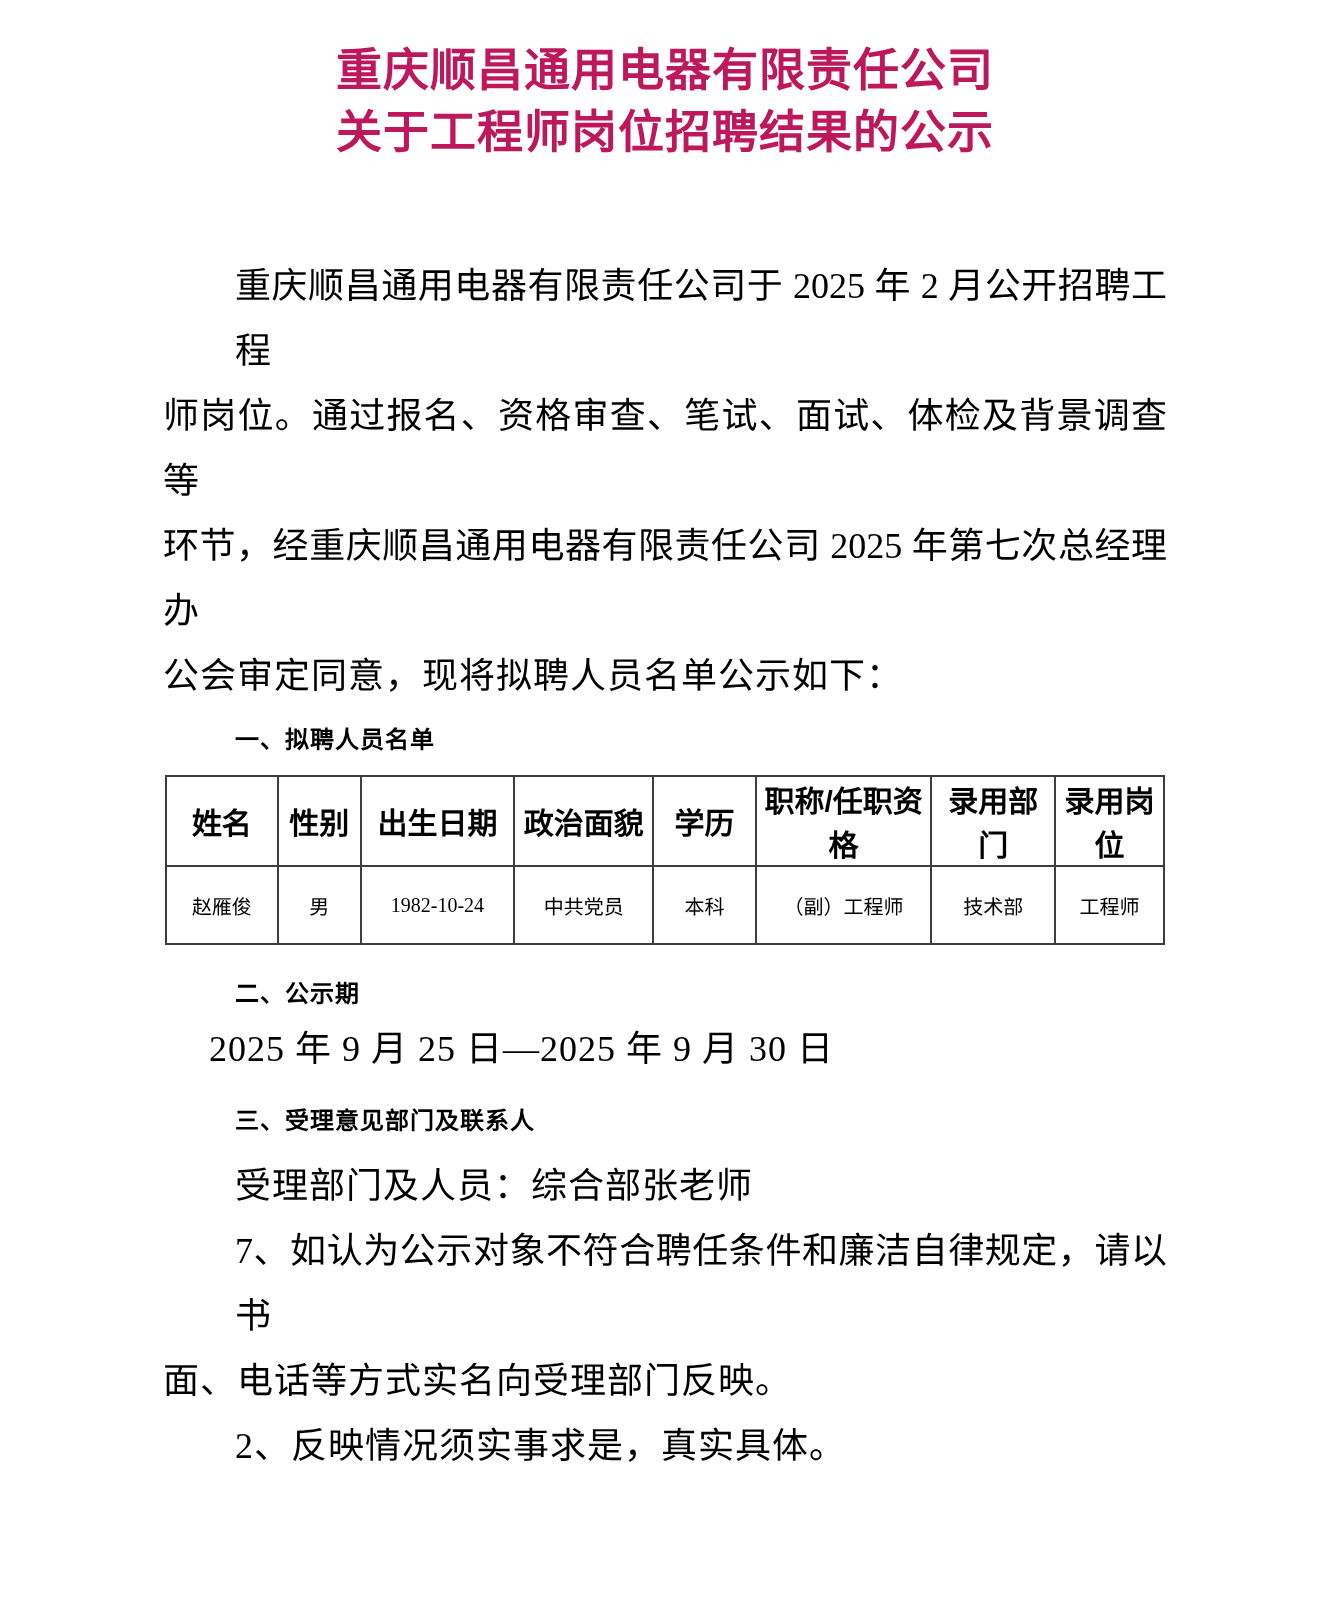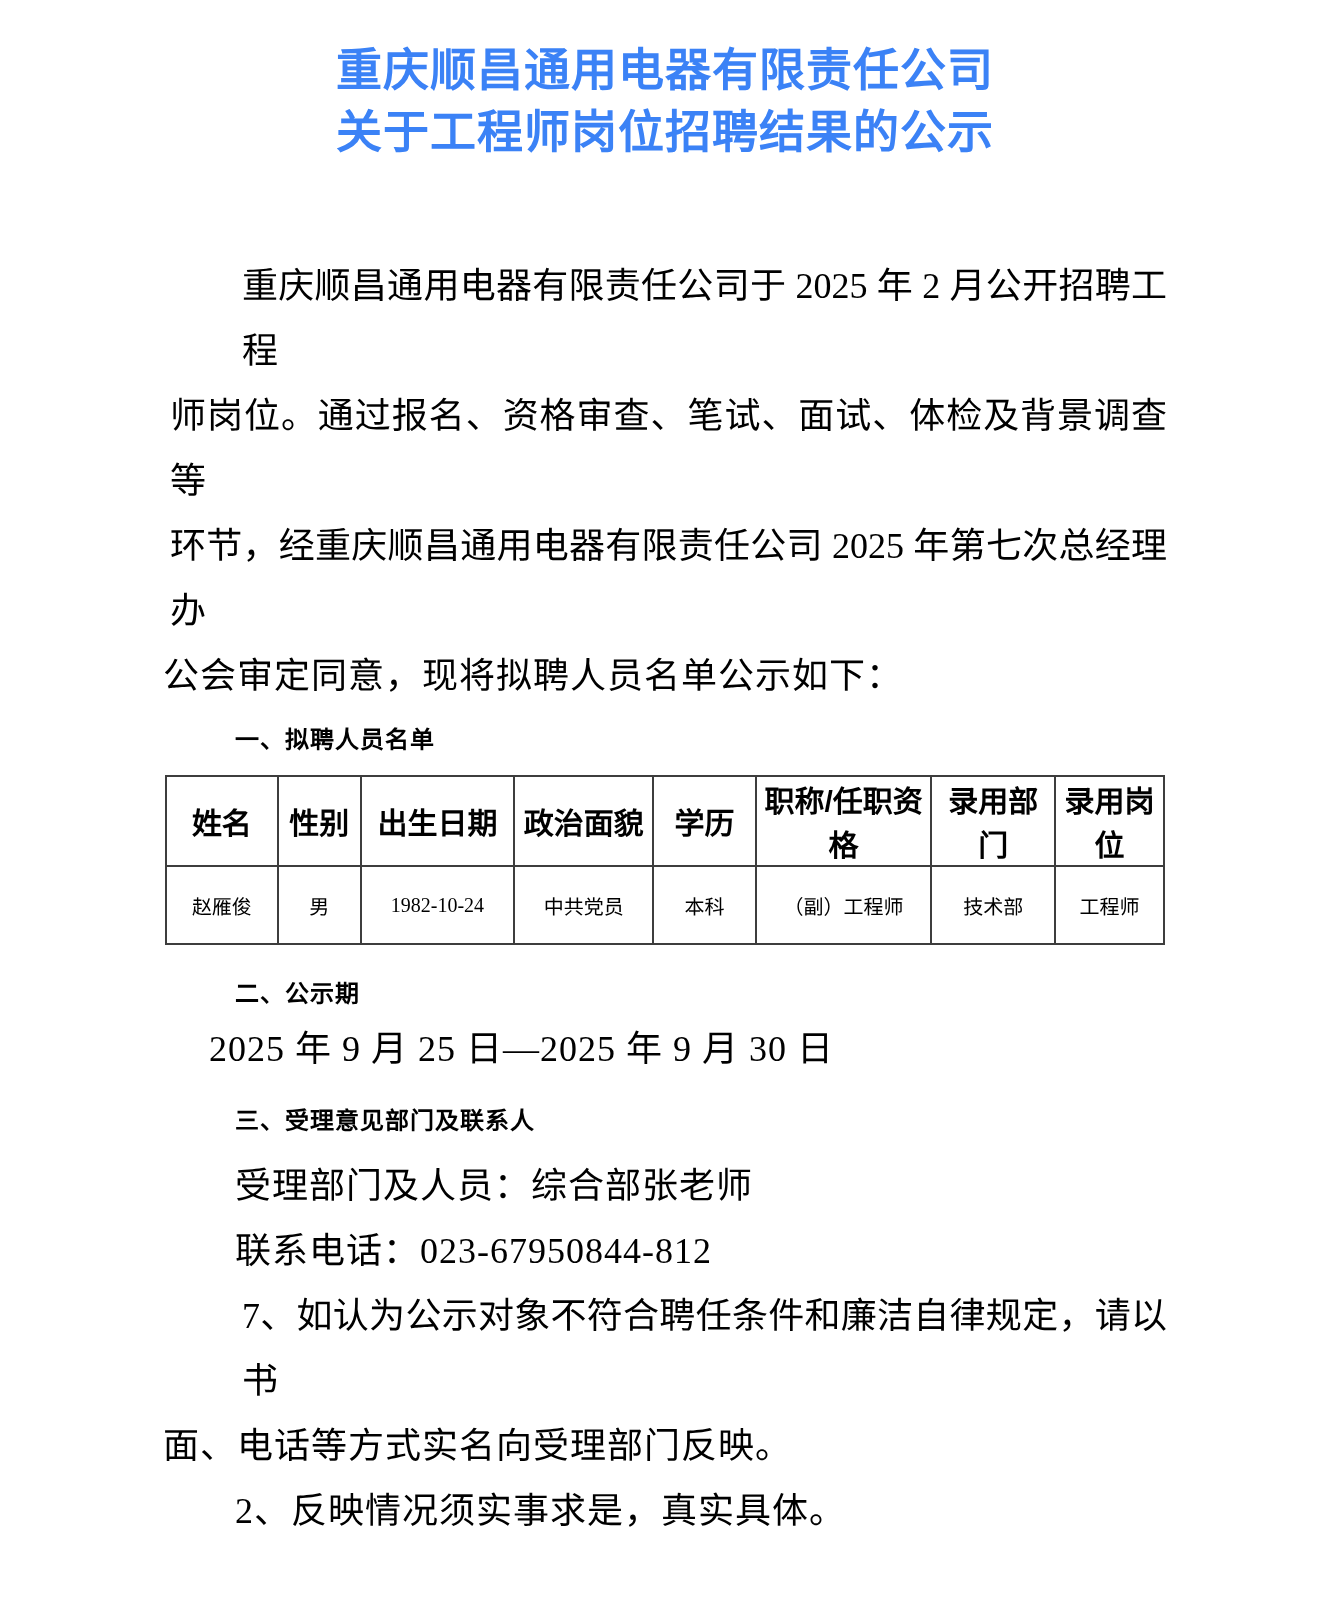--- a/index.html
+++ b/index.html
@@ -16,40 +16,39 @@
   }
   
   .doc-title {
     margin-top: 40px;
     text-align: center;
     font-family: "Liberation Serif", "DejaVu Serif", serif;
     font-weight: 700;
     font-size: 46px;
     line-height: 62px;
     letter-spacing: 1px;
-    color: #3b82f6;
+    color: #be185d;
   }
   
   .body-area {
     width: 1004px;
     margin: 0 auto;            
   }
   .intro { margin-top: 90px; }
   .bline {
     font-size: 36px;
     line-height: 65px;
     letter-spacing: 1px;
     white-space: nowrap;
   }
   .jline {
     text-align: justify;
     text-align-last: justify;
     white-space: normal;
     letter-spacing: 0;
-    margin-left: 7px;
   }
   .indent { padding-left: 72px; }
   .heading {
     font-family: "Liberation Sans", "DejaVu Sans", sans-serif;
     font-weight: 700;
     font-size: 24px;
     line-height: 46px;
     padding-left: 72px;
     letter-spacing: 1px;
     white-space: nowrap;
@@ -150,21 +149,20 @@
     </table>
   </div>
 
   <div class="body-area">
 
     <div class="heading h2-gap">二、公示期</div>
     <div class="bline" style="padding-left:46px;">2025 年 9 月 25 日—2025 年 9 月 30 日</div>
 
     <div class="heading h3-gap">三、受理意见部门及联系人</div>
     <div class="bline indent line-gap">受理部门及人员：综合部张老师</div>
-    <div class="bline indent">联系电话：023-67950844-812</div>
 
     <div class="bline jline indent">7、如认为公示对象不符合聘任条件和廉洁自律规定，请以书</div>
     <div class="bline">面、电话等方式实名向受理部门反映。</div>
     <div class="bline indent">2、反映情况须实事求是，真实具体。</div>
 
   </div>
 
 </div>
 
 </body></html>

